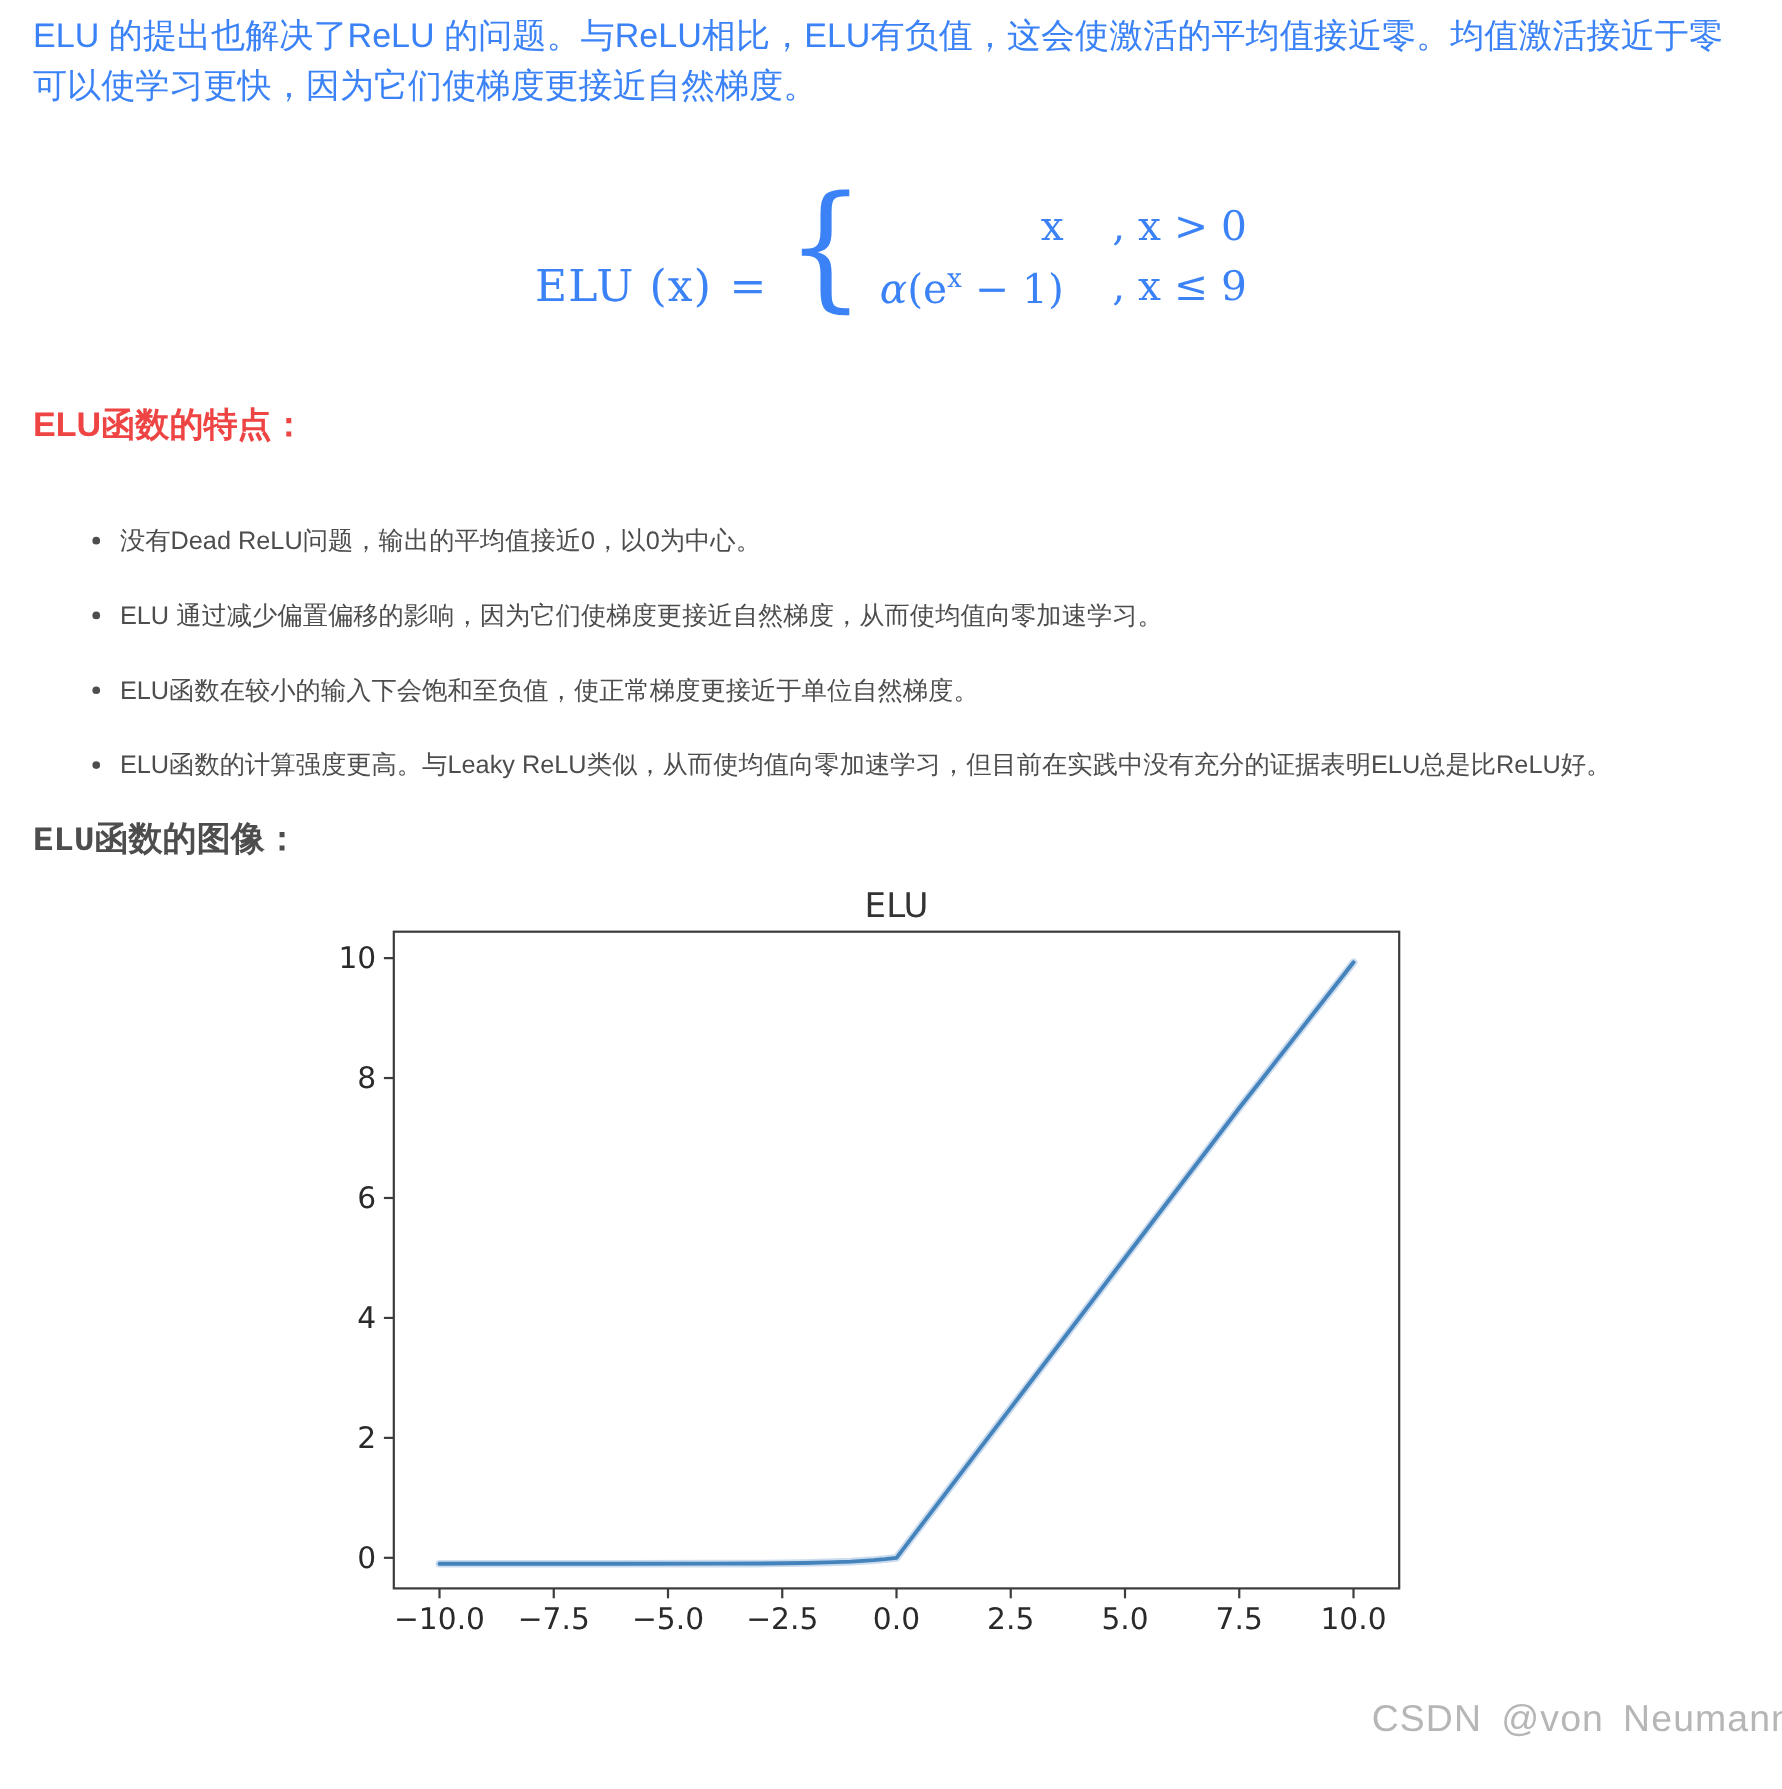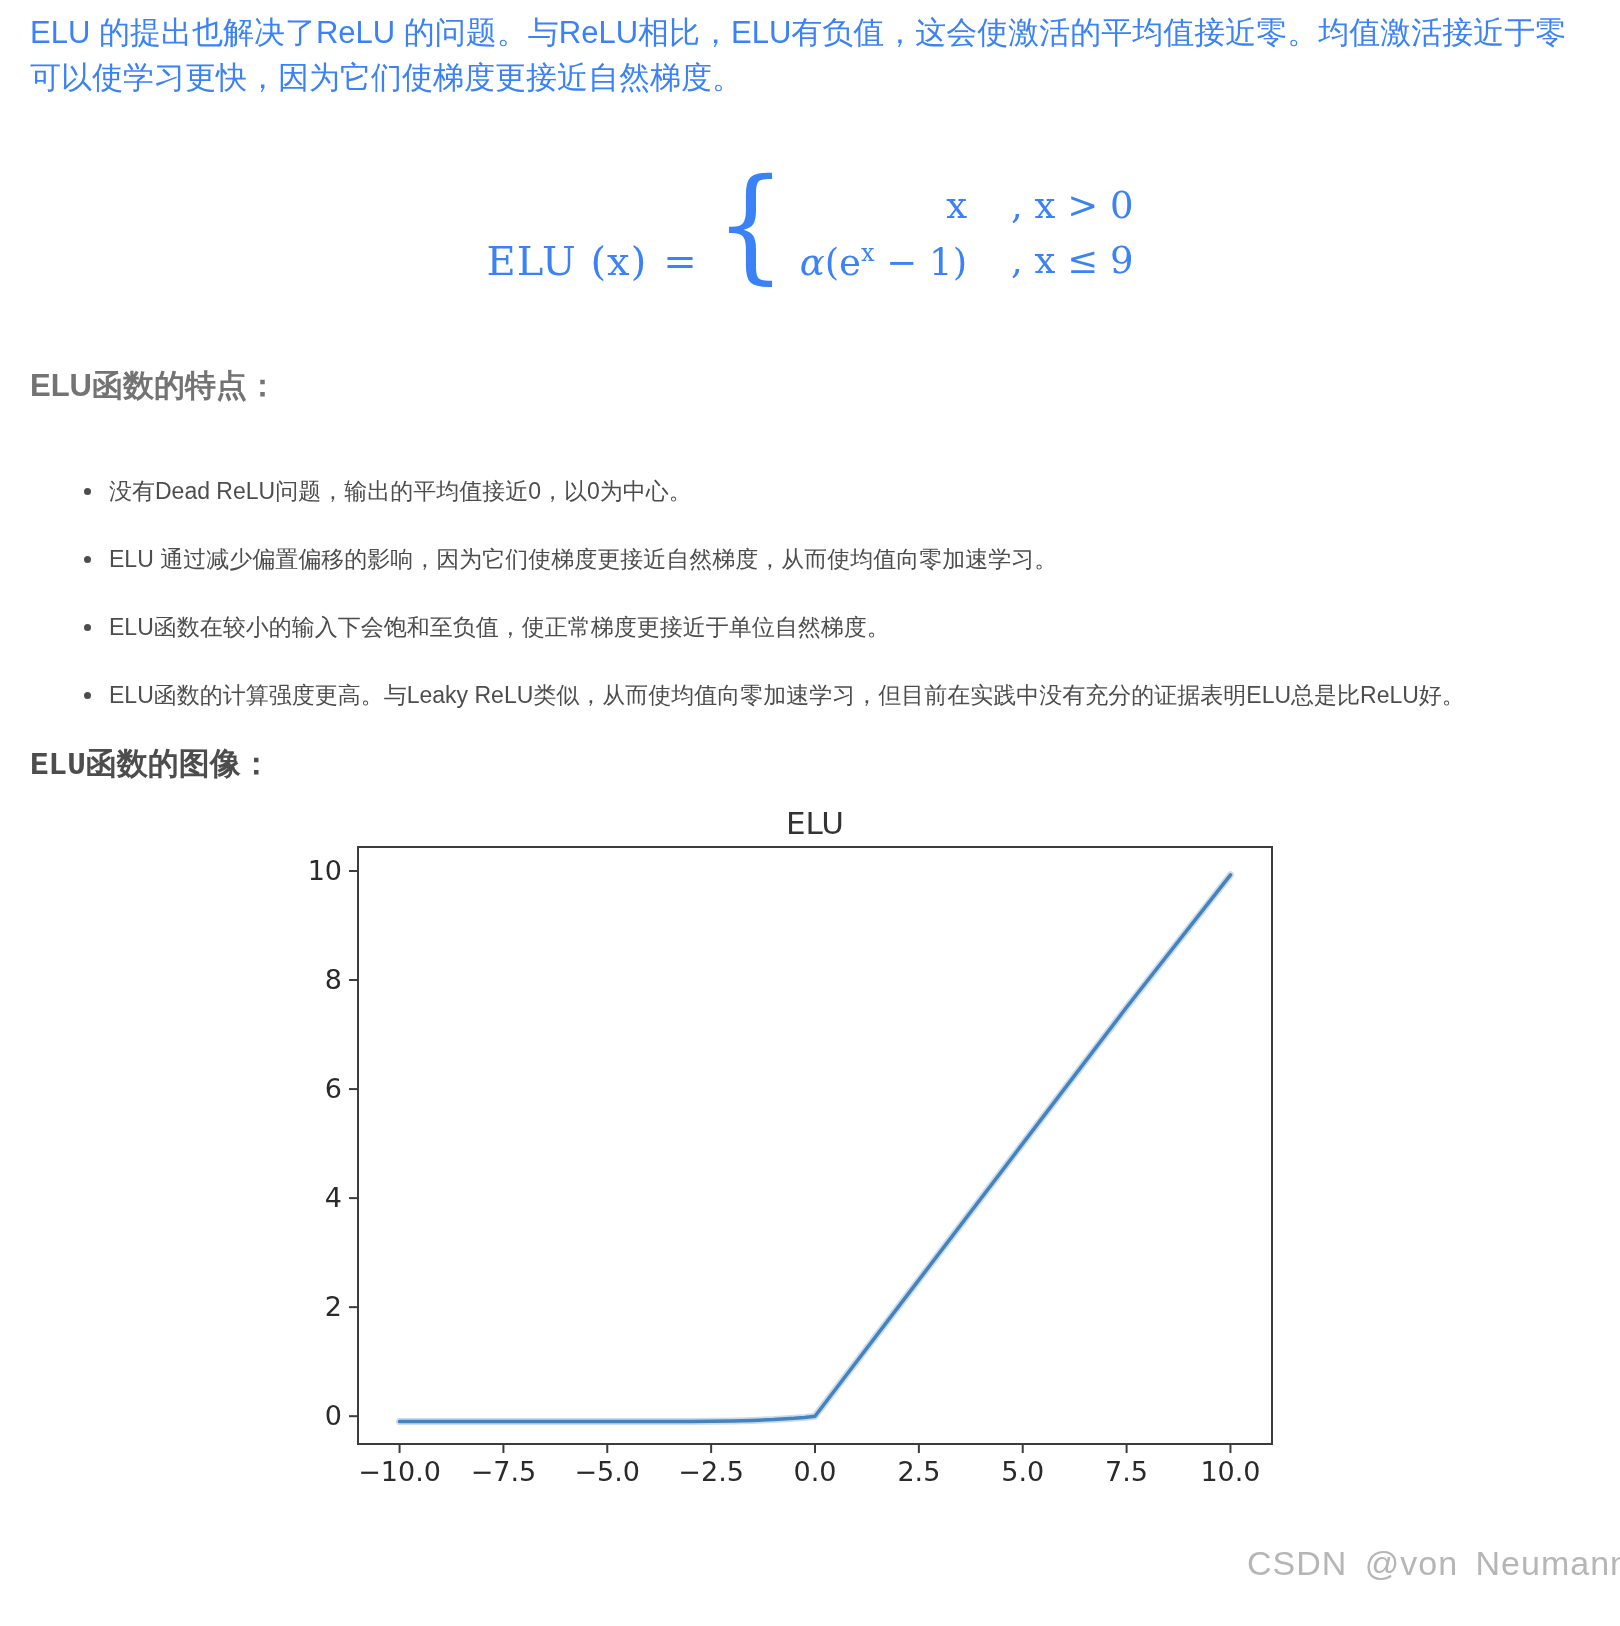--- a/index.html
+++ b/index.html
@@ -26,21 +26,21 @@
   }
   .f-cases {
     display:inline-grid; grid-template-columns:auto auto;
     column-gap:44px; row-gap:12px; font-size:37px;
   }
   .f-val  { text-align:right; }
   .f-cond { text-align:left; }
   .f-val i { font-style:italic; }
   .f-val sup { font-size:24px; vertical-align:14px; }
   
-  .section-heading { margin:80px 30px 0 30px; font-size:31px; line-height:44px; color:#737373; }
+  .section-heading { margin:80px 30px 0 30px; font-size:31px; line-height:44px; color:#ef4444; }
   ul.features {
     margin:60px 30px 0 105px; width:1490px;
     list-style:disc outside; color:#4d4d4d;
   }
   ul.features li {
     font-size:23px; line-height:46px; margin-bottom:22px; padding-left:4px;
   }
   .image-heading { margin:26px 30px 0 30px; font-size:31px; line-height:44px; color:#4d4d4d;font-family:Liberation Mono, monospace; }
   
   .chart-svg { display:block; margin-left:290px; }

